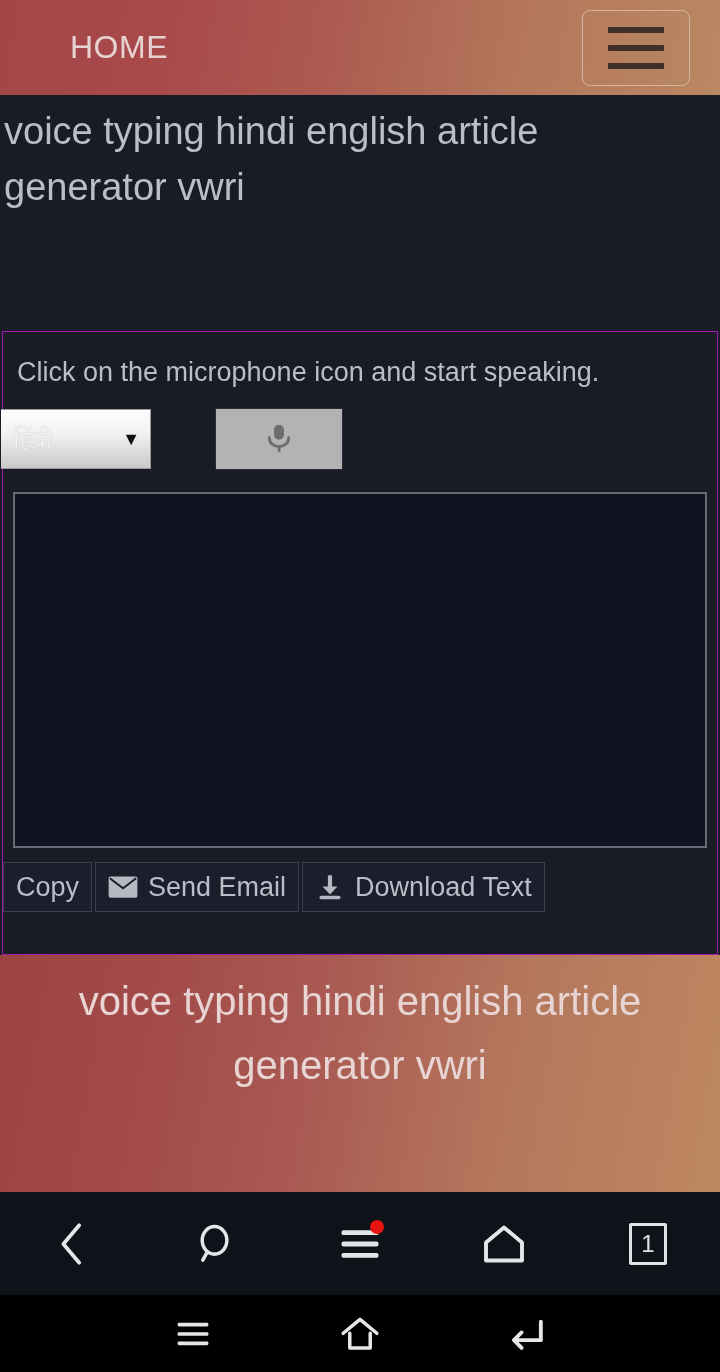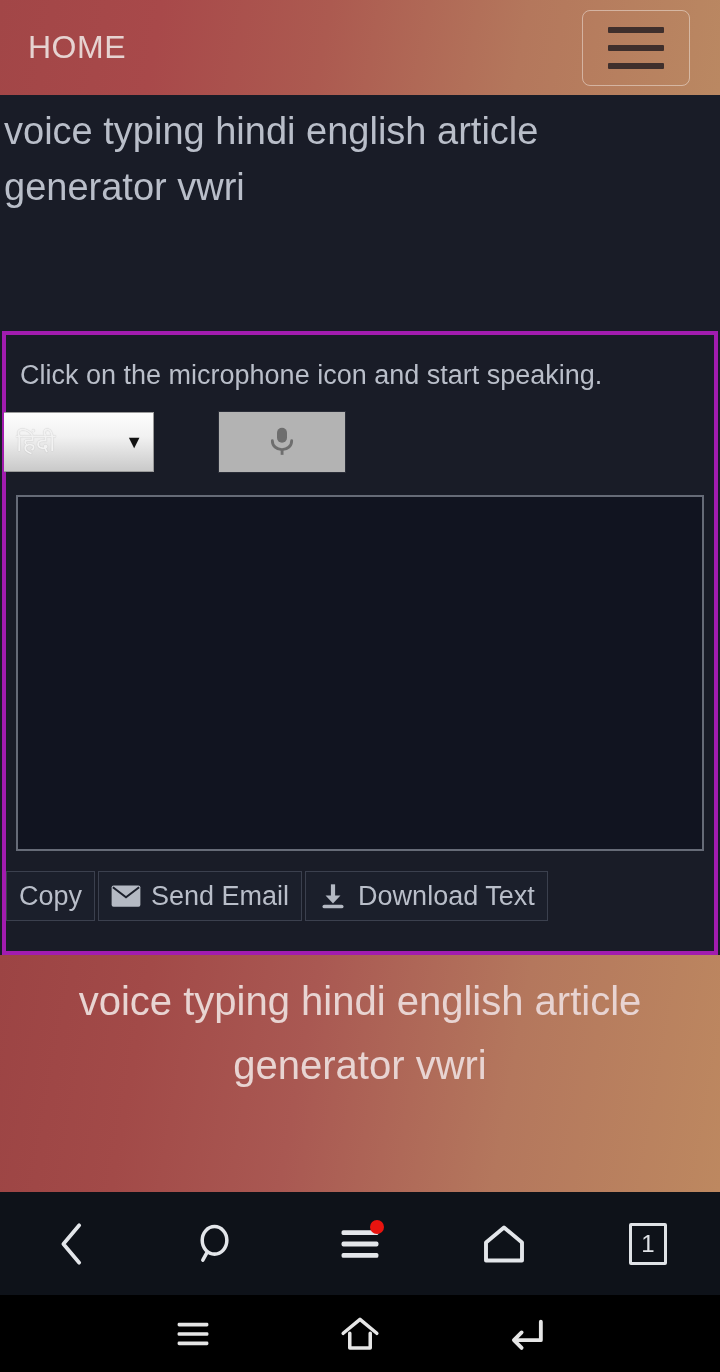--- a/index.html
+++ b/index.html
@@ -9,21 +9,21 @@
     font-family: "Liberation Sans", sans-serif;
     overflow: hidden;
   }
   .screen { position: relative; width: 720px; height: 1372px; background: #191c27; }
 
   
   .site-header {
     position: absolute; left: 0; top: 0; width: 720px; height: 95px;
     background: linear-gradient(100deg, #a24647 0%, #a8494a 22%, #ac5a50 45%, #b4775c 72%, #ba8862 100%);
     display: flex; align-items: center; justify-content: space-between;
-    padding: 0 30px 0 28px;
+    padding: 0 30px 0 70px;
   }
   .brand {
     font-size: 32px; color: #e6d3d1; letter-spacing: .5px;
     font-family: "Liberation Sans", sans-serif; font-weight: 400;
   }
   .menu-toggle {
     width: 108px; height: 76px; border: 1px solid rgba(255,255,255,.42);
     border-radius: 8px; background: transparent;
     display: flex; flex-direction: column; align-items: center; justify-content: center; gap: 12px;
     cursor: pointer;
@@ -33,21 +33,21 @@
   
   .page-title {
     position: absolute; left: 0; top: 95px; width: 720px;
     color: #b9bec9; font-size: 38px; line-height: 56px;
     padding: 8px 40px 0 4px; font-weight: 400;
   }
 
   
   .widget {
     position: absolute; left: 2px; top: 331px; width: 716px; height: 624px;
-    background: #191c27; border: 4px solid #a21caf;
+    background: #191c27; border: 1px solid #a21caf;
   }
   .hint {
     color: #b9bec9; font-size: 27px; line-height: 48px;
     padding: 16px 40px 6px 14px;
   }
   .controls { display: flex; align-items: center; padding: 6px 0 0 0; }
   .lang-select {
     width: 150px; height: 60px; margin-left: -2px;
     background: linear-gradient(180deg, #fdfdfd 0%, #f2f2f2 40%, #c9c9c9 100%);
     border: 1px solid #9a9a9a; border-left: none;
@@ -58,21 +58,21 @@
   .caret { font-size: 18px; color: #111; line-height: 1; }
   .mic-btn {
     width: 128px; height: 62px; margin-left: 64px;
     background: #b3b3b3; border: 1px solid #2a2d38;
     display: flex; align-items: center; justify-content: center; cursor: pointer;
   }
   .textarea-box {
     margin: 22px 10px 0 10px; height: 356px;
     background: #111420; border: 2px solid #666b77;
   }
-  .btn-row { display: flex; margin: 20px 0 0 0; padding-left: 0; }
+  .btn-row { display: flex; margin: 14px 0 0 0; padding-left: 0; }
   .act-btn {
     height: 50px; background: #1b1f2b; border: 1px solid #3b404e;
     color: #b9bec9; font-size: 27px; display: flex; align-items: center;
     gap: 10px; padding: 0 12px; cursor: pointer; white-space: nowrap;
     font-family: "Liberation Sans", sans-serif;
   }
   .act-btn + .act-btn { margin-left: 3px; }
   .ico { flex: 0 0 auto; display: inline-flex; align-items: center; }
 
   

